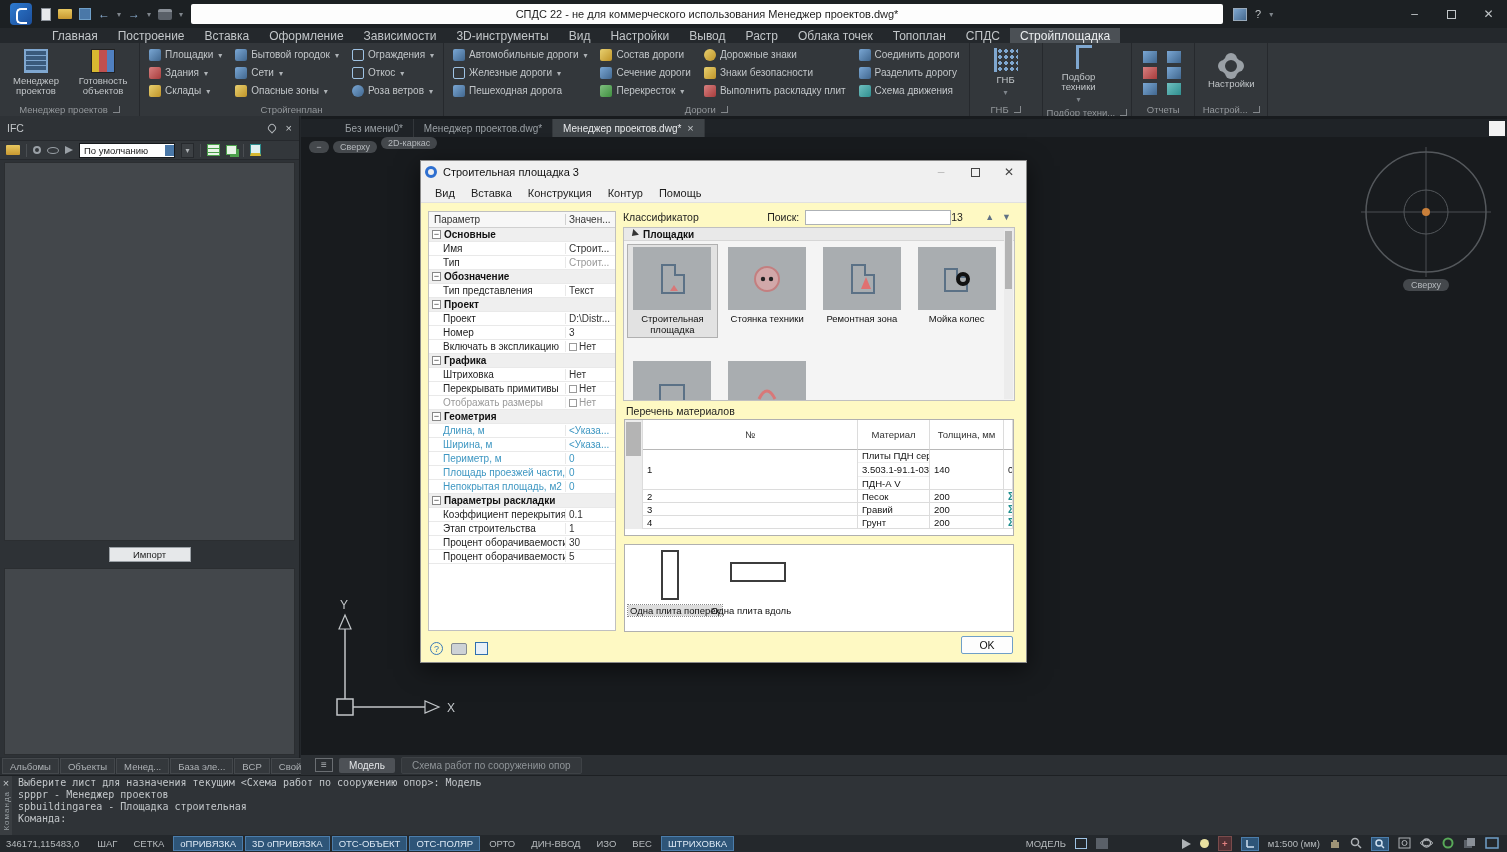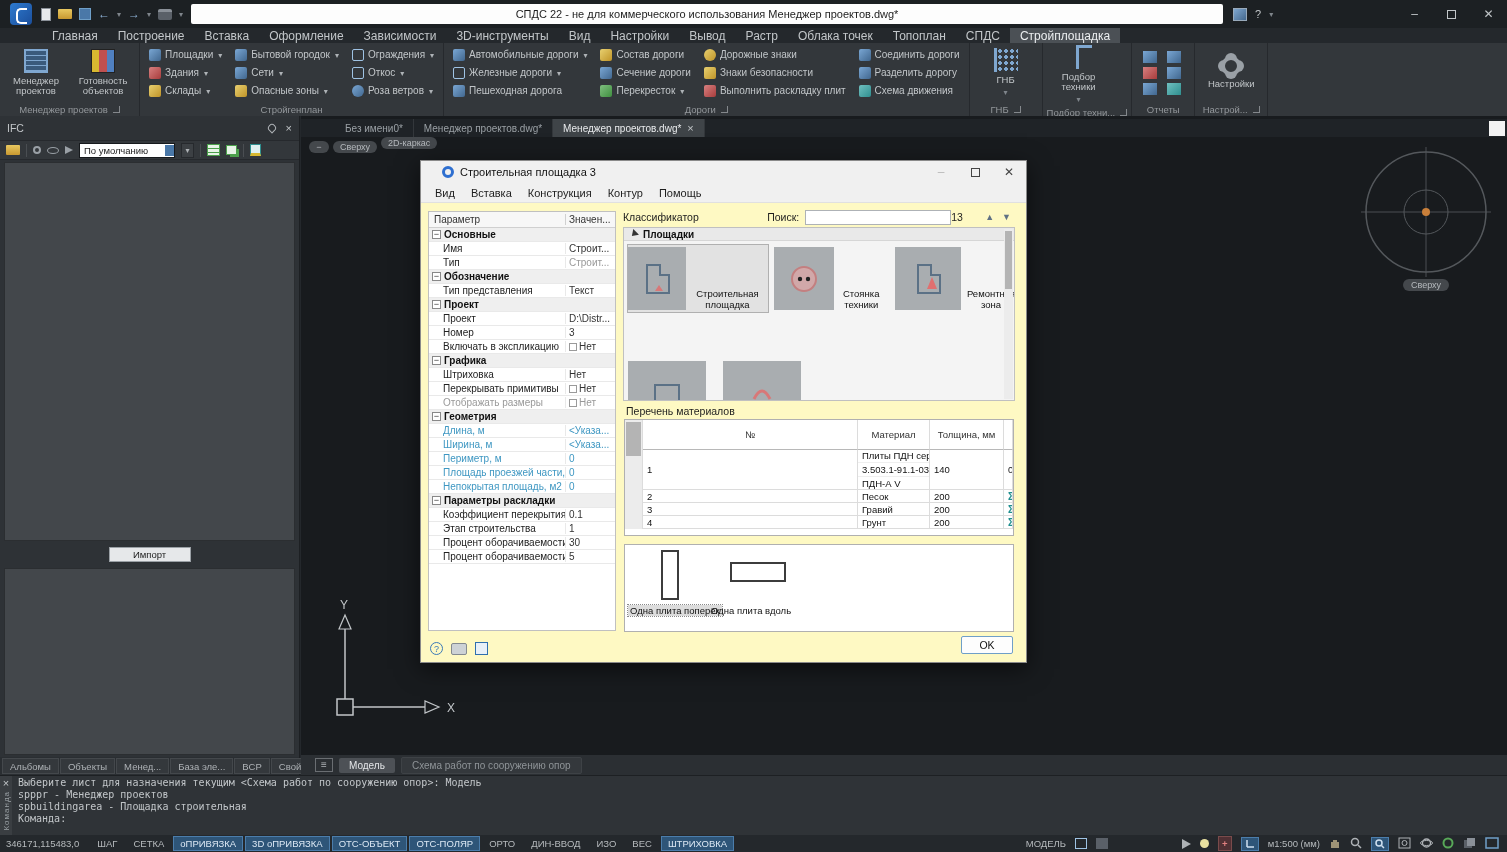--- a/index.html
+++ b/index.html
@@ -109,21 +109,21 @@
   .tg{padding:1px 6px;margin:4px 1px;border:1px solid transparent;white-space:nowrap}
   .tg.on{background:#2e5578;border-color:#4b7dab;color:#dce8f4}
   .srh{margin-left:auto;display:flex;align-items:center;gap:9px;padding-right:8px}
   .sic{display:inline-block}
   .sq12{width:12px;height:11px}
   .boxed{border:1px solid #4b7dab;background:#2e5578;padding:1px 3px;display:flex;align-items:center;justify-content:center}
   .boxedr{border:1px solid #7a4b4b;background:#503034;padding:1px 3px;color:#e08080;font-weight:bold}
 
   
   .dlg{left:420px;top:160px;width:607px;height:503px;background:#f0f0f0;border:1px solid #8a8a8a;box-shadow:0 6px 22px rgba(0,0,0,.55);color:#1d1d1d}
-  .dtitle{position:absolute;left:0;top:0;right:0;height:22px;background:#f0f0f0;display:flex;align-items:center;padding-left:21px;font-size:11px;color:#111}
+  .dtitle{position:absolute;left:0;top:0;right:0;height:22px;background:#f0f0f0;display:flex;align-items:center;padding-left:4px;font-size:11px;color:#111}
   .dico-app{width:12px;height:12px;border:3px solid #2e6fd0;border-radius:50%;margin-right:6px}
   .dwb{width:34px;height:22px;display:flex;align-items:center;justify-content:center;color:#444;font-size:12px}
   .dwb .sq{width:9px;height:9px;border:1px solid #444}
   .dmenu{position:absolute;left:0;top:22px;right:0;height:20px;display:flex;align-items:center;padding-left:6px;font-size:11px;color:#1d1d1d;background:#f0f0f0;border-bottom:1px solid #e0e0e0}
   .dmi{padding:2px 8px}
   .dbody{position:absolute;left:0;top:42px;right:0;bottom:0;background:#fef9c3}
 
   .prm{position:absolute;left:7px;top:8px;width:188px;height:420px;background:#fff;border:1px solid #c0c0c0;font-size:10px;overflow:hidden}
   .prmh{height:16px;display:flex;align-items:center;background:#f7f7f7;border-bottom:1px solid #d0d0d0;color:#333}
   .prmh .n{flex:1;padding-left:5px}.prmh .v{width:50px;border-left:1px solid #d0d0d0;padding-left:3px}
@@ -144,21 +144,21 @@
 
   .clstop{position:absolute;left:202px;top:6px;right:11px;height:16px;display:flex;align-items:center;font-size:10.5px;color:#1d1d1d}
   .srchin{width:146px;height:15px;border:1px solid #aeb2b6;background:#fff;margin-left:6px;font-size:10px;padding:0 3px;font-family:"Liberation Sans",sans-serif}
   .cnt{width:30px;text-align:left}
   .udar{color:#5f7184;font-size:9px;padding:0 4px}
   .clsbox{position:absolute;left:202px;top:24px;right:11px;height:174px;background:#f4f4f4;border:1px solid #c0c0c0;overflow:hidden}
   .grpbar{height:13px;background:#e9e9e9;border-bottom:1px solid #d6d6d6;display:flex;align-items:center;gap:5px;padding-left:6px;font-size:10px;color:#111;font-weight:bold}
   .tri{width:0;height:0;border-left:4px solid transparent;border-right:4px solid transparent;border-bottom:6px solid #333;transform:rotate(-135deg)}
   .cells{position:absolute;left:4px;top:17px;right:13px;display:grid;grid-template-columns:repeat(4,1fr);gap:6px}
   .cells2{top:131px}
-  .cell{display:flex;flex-direction:row;align-items:flex-end;padding:2px 0}
+  .cell{display:flex;flex-direction:column;align-items:center;padding:2px 0}
   .cell.sel{background:#e2e2e2;outline:1px solid #b0b0b0}
   .th{width:78px;height:63px;background:#a9adb0;display:flex;align-items:center;justify-content:center}
   .cap{font-size:9.5px;color:#111;text-align:center;line-height:11px;margin-top:3px}
   .vsb{position:absolute;right:1px;top:1px;bottom:1px;width:9px;background:#ececec}
   .vsb .tmb{position:absolute;left:1px;right:1px;background:#b4b4b4}
   .matlbl{position:absolute;left:205px;top:202px;font-size:10.5px;color:#1d1d1d}
   .mtable{position:absolute;left:203px;top:216px;right:12px;height:117px;background:#fff;border:1px solid #b0b0b0;font-size:9.5px;color:#111;display:grid;grid-template-columns:18px 1fr 72px 74px 9px;grid-template-rows:30px 40px 13px 13px 13px}
   .mc{border-right:1px solid #dcdcdc;border-bottom:1px solid #dcdcdc;display:flex;align-items:center;padding-left:4px;overflow:hidden;white-space:nowrap}
   .mc.h{justify-content:center;text-align:center;padding:0 2px;color:#333;line-height:10px;white-space:normal;border-bottom:1px solid #b8b8b8}
   .mc.c{justify-content:flex-start}

